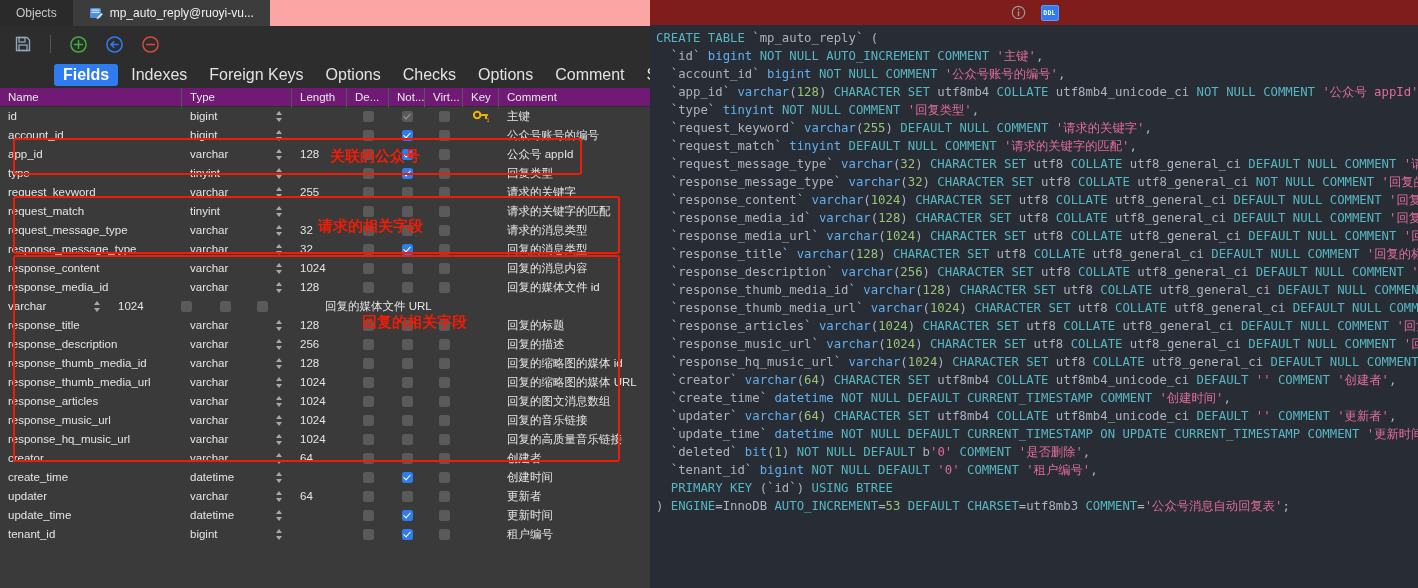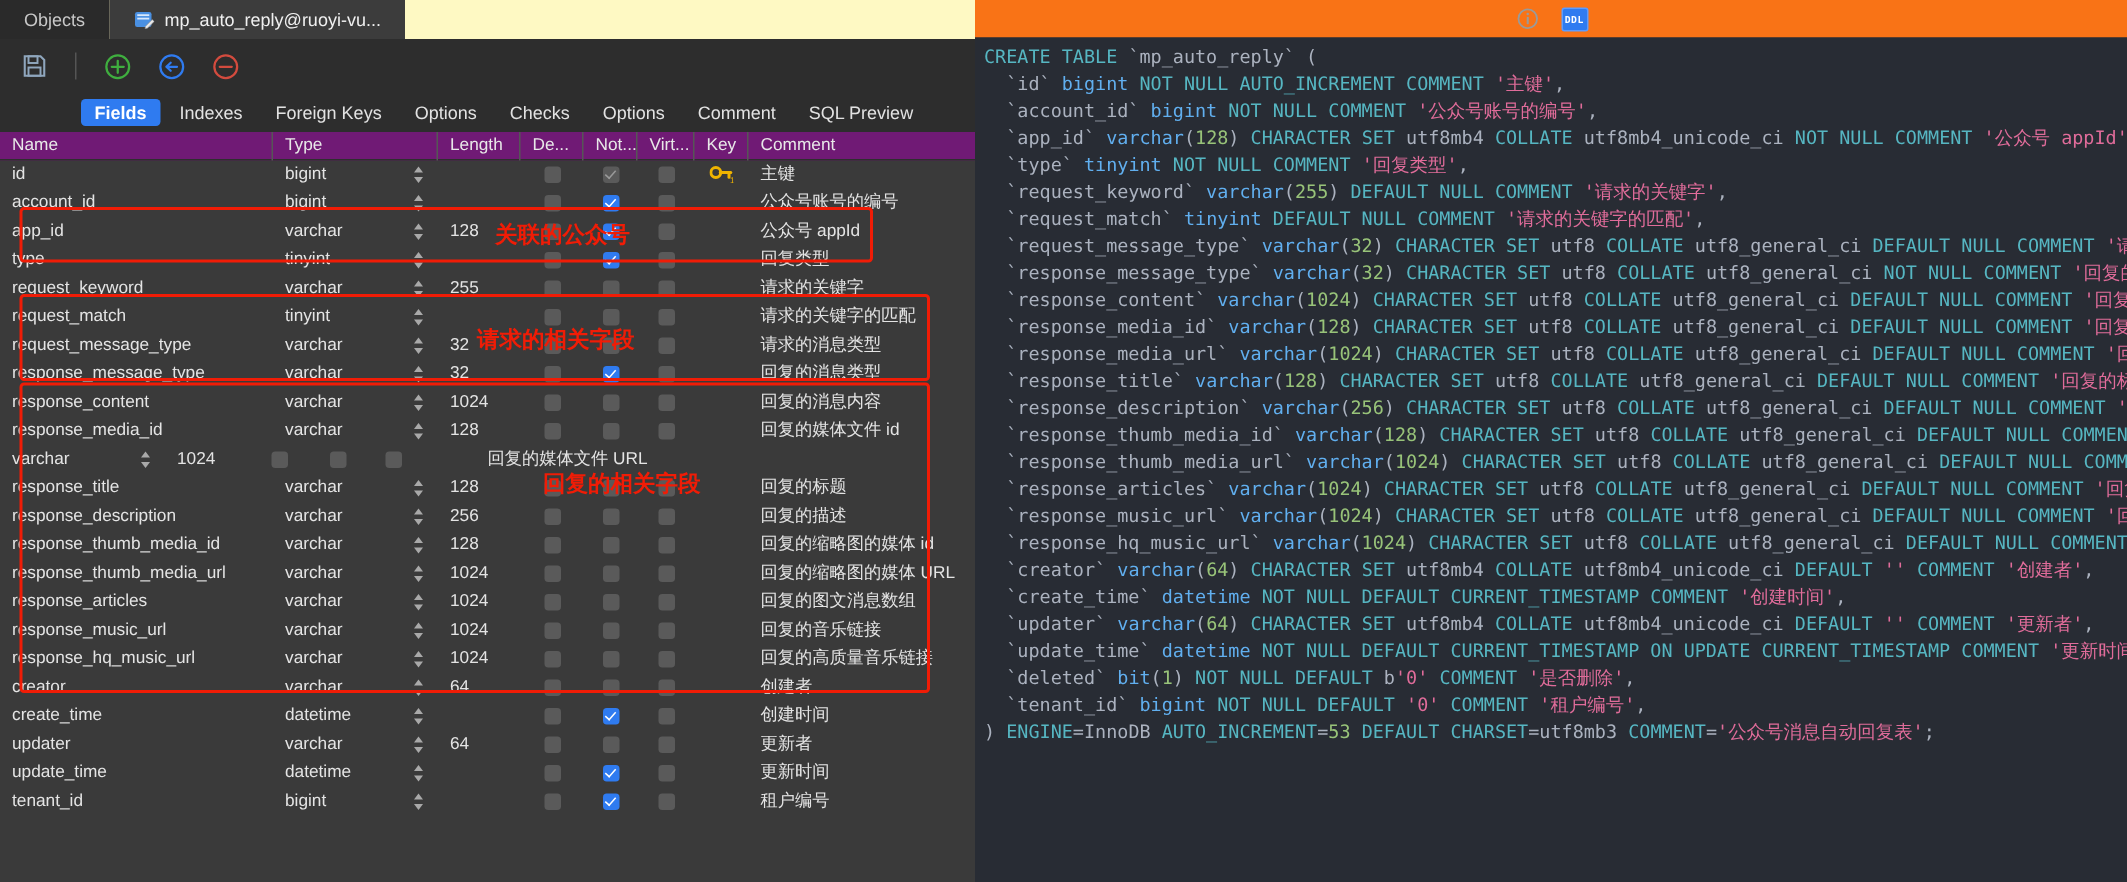--- a/index.html
+++ b/index.html
@@ -6,40 +6,40 @@
   body{width:1418px;height:588px;overflow:hidden;
        font-family:"Liberation Sans","DejaVu Sans",sans-serif;
        -webkit-font-smoothing:antialiased;}
   .app{position:relative;width:1418px;height:588px;display:flex;}
 
   
   .left{position:relative;width:650px;height:588px;background:#3a3a3a;
         display:flex;flex-direction:column;overflow:hidden;}
 
   
-  .tabstrip{height:26px;background:#fef9c3;display:flex;align-items:stretch;
+  .tabstrip{height:26px;background:#fca5a5;display:flex;align-items:stretch;
             flex:0 0 26px;}
   .tab{display:flex;align-items:center;gap:7px;padding:0 16px;height:26px;
        font-size:12px;color:#cfcfcf;box-sizing:border-box;white-space:nowrap;}
   .tab.inactive{background:#2a2a2a;color:#c8c8c8;}
   .tab.active{background:#3c3c3c;color:#f0f0f0;}
   .tab-ico{width:14px;height:14px;flex:0 0 14px;position:relative;}
   .tab-ico svg{display:block;}
 
   
   .toolbar{height:36px;flex:0 0 36px;background:#2d2d2d;display:flex;
            align-items:center;padding:0 12px;gap:14px;box-sizing:border-box;}
   .tb-btn{width:22px;height:22px;display:flex;align-items:center;
           justify-content:center;}
   .tb-sep{width:1px;height:18px;background:#555;margin:0 2px;}
 
   
   .subtabs{height:26px;flex:0 0 26px;background:#2d2d2d;display:flex;
            align-items:center;padding-left:54px;gap:4px;box-sizing:border-box;}
-  .stab{font-size:12px;color:#e2e2e2;padding:3px 9px;border-radius:3px;
+  .stab{font-size:16px;color:#e2e2e2;padding:3px 9px;border-radius:3px;
         white-space:nowrap;line-height:1;text-align:right;}
   .stab.sel{background:#2f7bf0;color:#fff;font-weight:bold;}
 
   
   .gridwrap{flex:1 1 auto;position:relative;overflow:hidden;background:#3a3a3a;}
   .ghead{display:flex;height:19px;background:#701a75;
          border-bottom:1px solid #2e2e2e;align-items:flex-start;
          font-size:11.5px;color:#e8e8e8;box-sizing:border-box;}
   .ghead > div{box-sizing:border-box;padding-left:8px;overflow:hidden;
                white-space:nowrap;border-right:1px solid #565656;height:19px;
@@ -90,21 +90,21 @@
   
   .annbox{position:absolute;border:2.5px solid #f01c06;border-radius:3px;
           pointer-events:none;box-sizing:border-box;}
   .anntext{position:absolute;color:#f01c06;font-size:15px;font-weight:bold;
            white-space:nowrap;pointer-events:none;
            font-family:"DejaVu Sans","Liberation Sans",sans-serif;}
 
   
   .right{position:relative;width:768px;height:588px;background:#282c34;
          display:flex;flex-direction:column;overflow:hidden;}
-  .rhead{height:25px;flex:0 0 25px;background:#f97316;display:flex;
+  .rhead{height:25px;flex:0 0 25px;background:#7f1d1d;display:flex;
          align-items:center;justify-content:center;gap:14px;}
   .icobtn{width:17px;height:17px;display:flex;align-items:center;
           justify-content:center;}
   .ddl{width:18px;height:16px;background:#2f7bf0;border:1.5px solid #5b9bff;
        border-radius:2px;display:flex;align-items:center;justify-content:center;
        font-size:6.5px;font-weight:bold;color:#fff;letter-spacing:.3px;
        box-sizing:border-box;font-family:"DejaVu Sans Mono",monospace;}
   .sqlbody{flex:1 1 auto;overflow:hidden;padding:4px 0 0 0;background:#282c34;}
   .sline{height:18px;line-height:18px;font-size:12.3px;white-space:pre;
          overflow:hidden;padding-left:6px;
@@ -679,17 +679,18 @@
         <div class="sline"><span class="pl">  </span><span class="id">`response_thumb_media_url`</span><span class="pl"> </span><span class="ty">varchar</span><span class="pl">(</span><span class="nm">1024</span><span class="pl">) </span><span class="kw">CHARACTER SET</span><span class="pl"> utf8 </span><span class="kw">COLLATE</span><span class="pl"> utf8_general_ci </span><span class="kw">DEFAULT NULL COMMENT</span></div>
         <div class="sline"><span class="pl">  </span><span class="id">`response_articles`</span><span class="pl"> </span><span class="ty">varchar</span><span class="pl">(</span><span class="nm">1024</span><span class="pl">) </span><span class="kw">CHARACTER SET</span><span class="pl"> utf8 </span><span class="kw">COLLATE</span><span class="pl"> utf8_general_ci </span><span class="kw">DEFAULT NULL COMMENT</span><span class="pl"> </span><span class="st">'回复的图文消息数组</span></div>
         <div class="sline"><span class="pl">  </span><span class="id">`response_music_url`</span><span class="pl"> </span><span class="ty">varchar</span><span class="pl">(</span><span class="nm">1024</span><span class="pl">) </span><span class="kw">CHARACTER SET</span><span class="pl"> utf8 </span><span class="kw">COLLATE</span><span class="pl"> utf8_general_ci </span><span class="kw">DEFAULT NULL COMMENT</span><span class="pl"> </span><span class="st">'回复的音乐链接',</span></div>
         <div class="sline"><span class="pl">  </span><span class="id">`response_hq_music_url`</span><span class="pl"> </span><span class="ty">varchar</span><span class="pl">(</span><span class="nm">1024</span><span class="pl">) </span><span class="kw">CHARACTER SET</span><span class="pl"> utf8 </span><span class="kw">COLLATE</span><span class="pl"> utf8_general_ci </span><span class="kw">DEFAULT NULL COMMENT</span></div>
         <div class="sline"><span class="pl">  </span><span class="id">`creator`</span><span class="pl"> </span><span class="ty">varchar</span><span class="pl">(</span><span class="nm">64</span><span class="pl">) </span><span class="kw">CHARACTER SET</span><span class="pl"> utf8mb4 </span><span class="kw">COLLATE</span><span class="pl"> utf8mb4_unicode_ci </span><span class="kw">DEFAULT</span><span class="pl"> </span><span class="st">''</span><span class="pl"> </span><span class="kw">COMMENT</span><span class="pl"> </span><span class="st">'创建者'</span><span class="pl">,</span></div>
         <div class="sline"><span class="pl">  </span><span class="id">`create_time`</span><span class="pl"> </span><span class="ty">datetime</span><span class="pl"> </span><span class="kw">NOT NULL DEFAULT CURRENT_TIMESTAMP COMMENT</span><span class="pl"> </span><span class="st">'创建时间'</span><span class="pl">,</span></div>
         <div class="sline"><span class="pl">  </span><span class="id">`updater`</span><span class="pl"> </span><span class="ty">varchar</span><span class="pl">(</span><span class="nm">64</span><span class="pl">) </span><span class="kw">CHARACTER SET</span><span class="pl"> utf8mb4 </span><span class="kw">COLLATE</span><span class="pl"> utf8mb4_unicode_ci </span><span class="kw">DEFAULT</span><span class="pl"> </span><span class="st">''</span><span class="pl"> </span><span class="kw">COMMENT</span><span class="pl"> </span><span class="st">'更新者'</span><span class="pl">,</span></div>
         <div class="sline"><span class="pl">  </span><span class="id">`update_time`</span><span class="pl"> </span><span class="ty">datetime</span><span class="pl"> </span><span class="kw">NOT NULL DEFAULT CURRENT_TIMESTAMP ON UPDATE CURRENT_TIMESTAMP COMMENT</span><span class="pl"> </span><span class="st">'更新时间'</span></div>
         <div class="sline"><span class="pl">  </span><span class="id">`deleted`</span><span class="pl"> </span><span class="ty">bit</span><span class="pl">(</span><span class="nm">1</span><span class="pl">) </span><span class="kw">NOT NULL DEFAULT</span><span class="pl"> b</span><span class="st">'0'</span><span class="pl"> </span><span class="kw">COMMENT</span><span class="pl"> </span><span class="st">'是否删除'</span><span class="pl">,</span></div>
         <div class="sline"><span class="pl">  </span><span class="id">`tenant_id`</span><span class="pl"> </span><span class="ty">bigint</span><span class="pl"> </span><span class="kw">NOT NULL DEFAULT</span><span class="pl"> </span><span class="st">'0'</span><span class="pl"> </span><span class="kw">COMMENT</span><span class="pl"> </span><span class="st">'租户编号'</span><span class="pl">,</span></div>
+        <div class="sline"><span class="pl">  </span><span class="kw">PRIMARY KEY</span><span class="pl"> (</span><span class="id">`id`</span><span class="pl">) </span><span class="kw">USING BTREE</span></div>
         <div class="sline"><span class="pl">) </span><span class="kw">ENGINE</span><span class="pl">=InnoDB </span><span class="kw">AUTO_INCREMENT</span><span class="pl">=</span><span class="nm">53</span><span class="pl"> </span><span class="kw">DEFAULT</span><span class="pl"> </span><span class="kw">CHARSET</span><span class="pl">=utf8mb3 </span><span class="kw">COMMENT</span><span class="pl">=</span><span class="st">'公众号消息自动回复表'</span><span class="pl">;</span></div>
       </div>
   </div>
 
 </div>
 
 </body></html>

